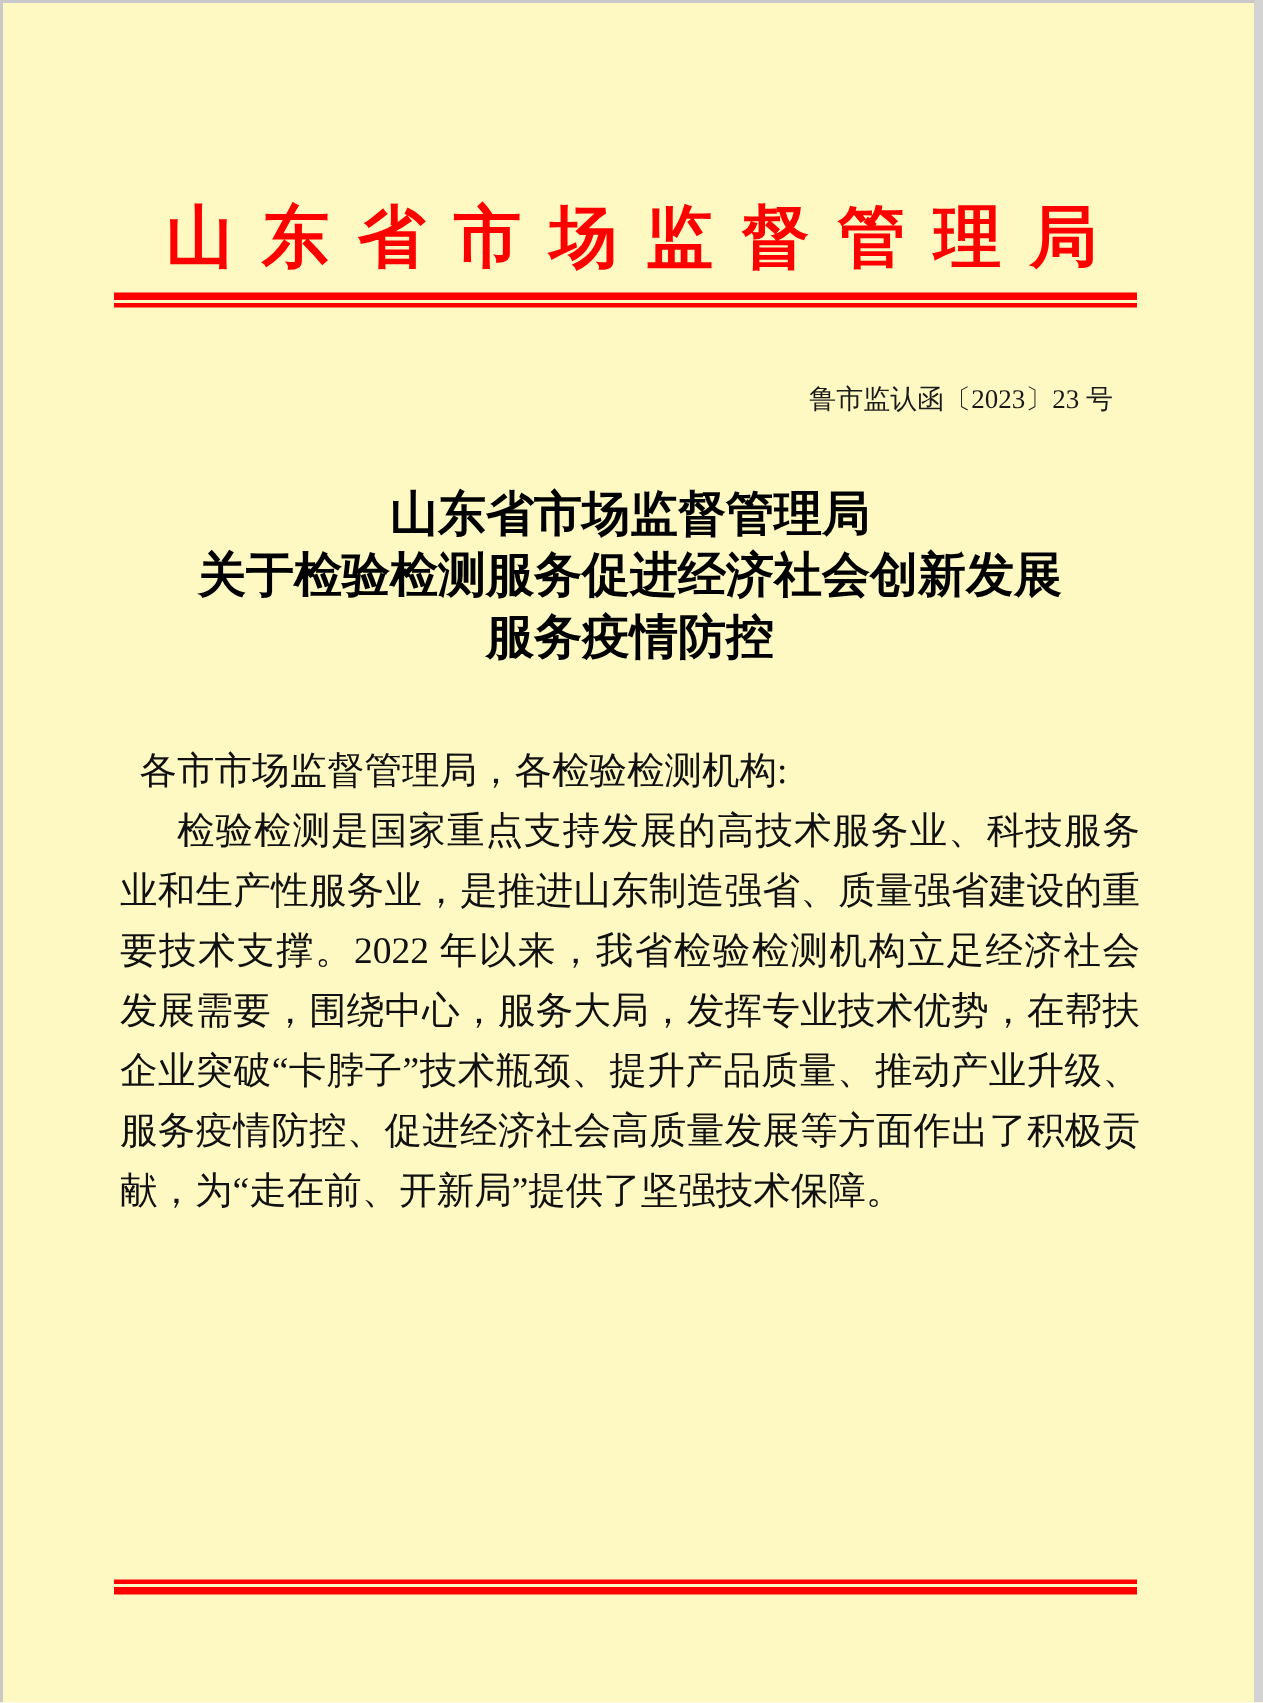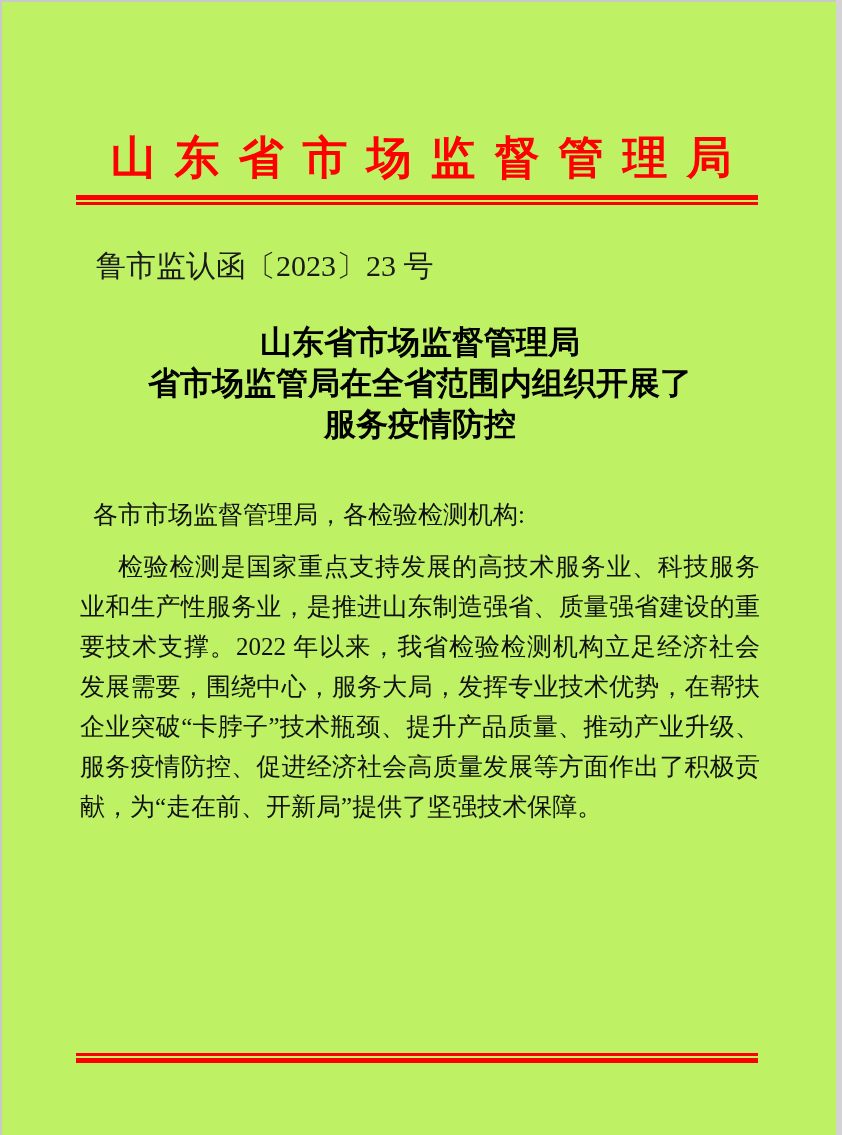--- a/index.html
+++ b/index.html
@@ -5,21 +5,21 @@
   html, body {
     margin: 0;
     padding: 0;
     background: #ffffff;
     font-family: "Liberation Serif", "DejaVu Serif", serif;
   }
   .page {
     position: relative;
     width: 842px;
     height: 1135px;
-    background: #bef264;
+    background: #fef9c3;
     overflow: hidden;
   }
   
   .edge-top {
     position: absolute; top: 0; left: 0; width: 842px; height: 2px;
     background: #c9c9c9;
   }
   .edge-left {
     position: absolute; top: 0; left: 0; width: 2px; height: 1135px;
     background: #c9c9c9;
@@ -48,23 +48,23 @@
   }
   .sep-top { top: 195px; }
   .sep-bottom { top: 1053px; }
   .sep .bar { width: 100%; background: #ff0000; }
   .sep .bar-thick { height: 5px; }
   .sep .bar-thin { height: 3px; }
   .sep .gap { height: 2px; }
   
   .doc-number {
     position: absolute;
-    top: 251px; left: 96px; width: 670px;
-    text-align: left;
-    font-size: 30px;
+    top: 251px; left: 72px; width: 670px;
+    text-align: right;
+    font-size: 18px;
     line-height: 30px;
     color: #1a1a1a;
   }
   
   .doc-title {
     position: absolute;
     top: 322px; left: 80px; width: 680px;
     text-align: center;
     font-family: "Liberation Sans", "DejaVu Sans", sans-serif;
     font-weight: bold;
@@ -77,21 +77,21 @@
     position: absolute;
     top: 495px; left: 80px; width: 680px;
     font-size: 25px;
     line-height: 40px;
     color: #111111;
     text-align: justify;
     text-justify: inter-ideograph;
   }
   .body-text p { margin: 0; padding: 0; }
   .body-text .salutation { text-indent: 13px; }
-  .body-text .para { text-indent: 38px; margin-top: 12px; }
+  .body-text .para { text-indent: 38px; }
 </style>
 </head>
 <body>
 
 <div class="page">
 
   <div class="edge-top"></div>
   <div class="edge-left"></div>
   <div class="edge-right"></div>
 
@@ -100,21 +100,21 @@
   <div class="sep sep-top">
     <div class="bar bar-thick"></div>
     <div class="gap"></div>
     <div class="bar bar-thin"></div>
   </div>
 
   <div class="doc-number">鲁市监认函〔2023〕23 号</div>
 
   <div class="doc-title">
     <div>山东省市场监督管理局</div>
-    <div>省市场监管局在全省范围内组织开展了</div>
+    <div>关于检验检测服务促进经济社会创新发展</div>
     <div>服务疫情防控</div>
   </div>
 
   <div class="body-text">
     <p class="salutation">各市市场监督管理局，各检验检测机构:</p>
     <p class="para">检验检测是国家重点支持发展的高技术服务业、科技服务业和生产性服务业，是推进山东制造强省、质量强省建设的重要技术支撑。2022 年以来，我省检验检测机构立足经济社会发展需要，围绕中心，服务大局，发挥专业技术优势，在帮扶企业突破“卡脖子”技术瓶颈、提升产品质量、推动产业升级、服务疫情防控、促进经济社会高质量发展等方面作出了积极贡献，为“走在前、开新局”提供了坚强技术保障。</p>
   </div>
 
   <div class="sep sep-bottom">
     <div class="bar bar-thin"></div>

